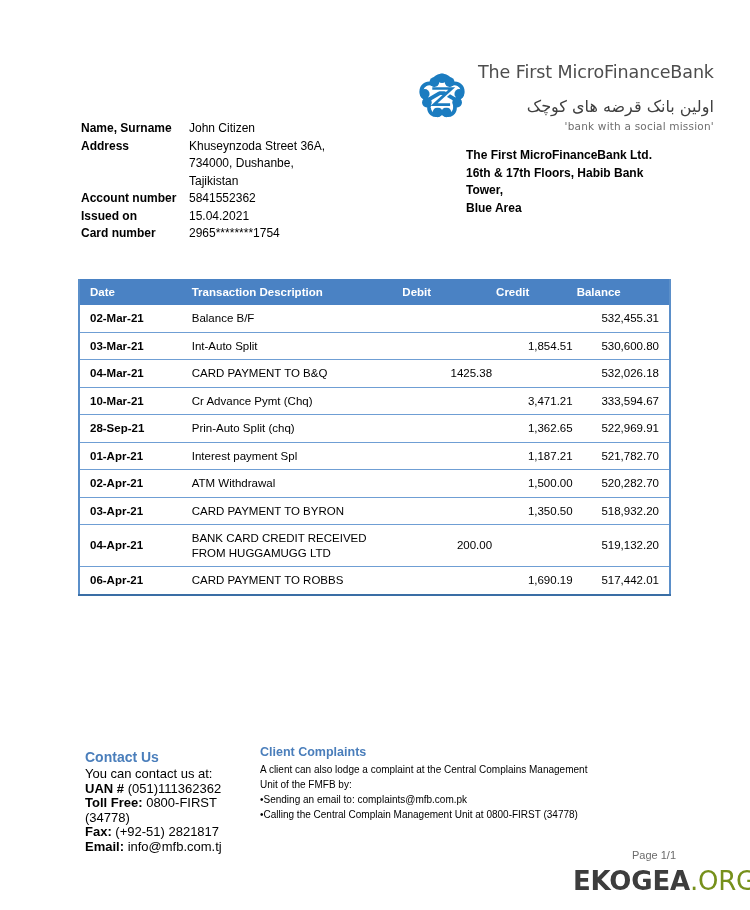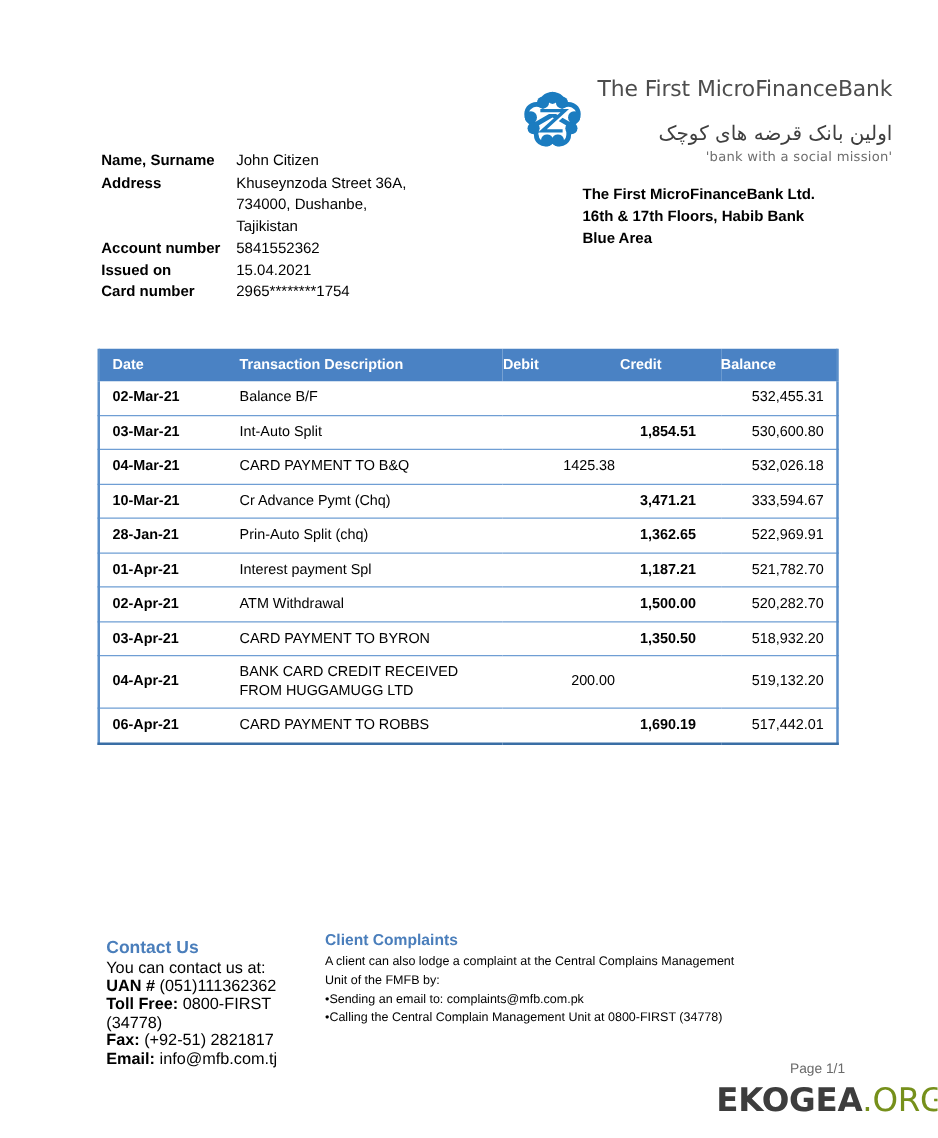--- a/index.html
+++ b/index.html
@@ -125,21 +125,21 @@
     border-top: 1.6px solid #6f9ed4;
     vertical-align: middle;
     line-height: 14.5px;
   }
   .statement-table tbody tr:first-child td {
     border-top: none;
   }
   .col-date      { width: 98px;  padding-left: 10px !important; font-weight: bold; white-space: nowrap; }
   .col-desc      { width: 225px; padding-left: 8px  !important; }
   .col-debit     { width: 95px;  text-align: right; padding-right: 4px !important; }
-  .col-credit    { width: 80px;  text-align: center; padding-right: 4px !important; font-weight: bold; }
+  .col-credit    { width: 80px;  text-align: right; padding-right: 4px !important; }
   .col-balance   { width: 85px;  text-align: right; padding-right: 10px !important; }
   th.col-date    { padding-left: 10px !important; margin-top: 39px; }
   th.col-desc    { padding-left: 8px  !important; }
   th.col-debit,
   th.col-credit,
   th.col-balance { text-align: right; }
   th.col-debit   { padding-right: 4px  !important; }
   th.col-credit  { padding-right: 4px  !important; }
   th.col-balance { padding-right: 10px !important; }
   .desc-multiline { white-space: pre-line; }
@@ -261,20 +261,21 @@
   </div>
   <div class="cust-row">
     <div class="cust-label">Card number</div>
     <div class="cust-value">2965********1754</div>
   </div>
 </div>
 
 <div class="bank-address">
   <div>The First MicroFinanceBank Ltd.</div>
   <div>16th &amp; 17th Floors, Habib Bank</div>
+  <div>Tower,</div>
   <div>Blue Area</div>
 </div>
 
 <table class="statement-table">
   <thead>
     <tr>
       <th class="col-date">Date</th>
       <th class="col-desc">Transaction Description</th>
       <th class="col-debit">Debit</th>
       <th class="col-credit">Credit</th>
@@ -304,21 +305,21 @@
         <td class="col-balance">532,026.18</td>
       </tr>
       <tr>
         <td class="col-date">10-Mar-21</td>
         <td class="col-desc desc-multiline">Cr Advance Pymt (Chq)</td>
         <td class="col-debit"></td>
         <td class="col-credit">3,471.21</td>
         <td class="col-balance">333,594.67</td>
       </tr>
       <tr>
-        <td class="col-date">28-Jan-21</td>
+        <td class="col-date">28-Sep-21</td>
         <td class="col-desc desc-multiline">Prin-Auto Split (chq)</td>
         <td class="col-debit"></td>
         <td class="col-credit">1,362.65</td>
         <td class="col-balance">522,969.91</td>
       </tr>
       <tr>
         <td class="col-date">01-Apr-21</td>
         <td class="col-desc desc-multiline">Interest payment Spl</td>
         <td class="col-debit"></td>
         <td class="col-credit">1,187.21</td>

